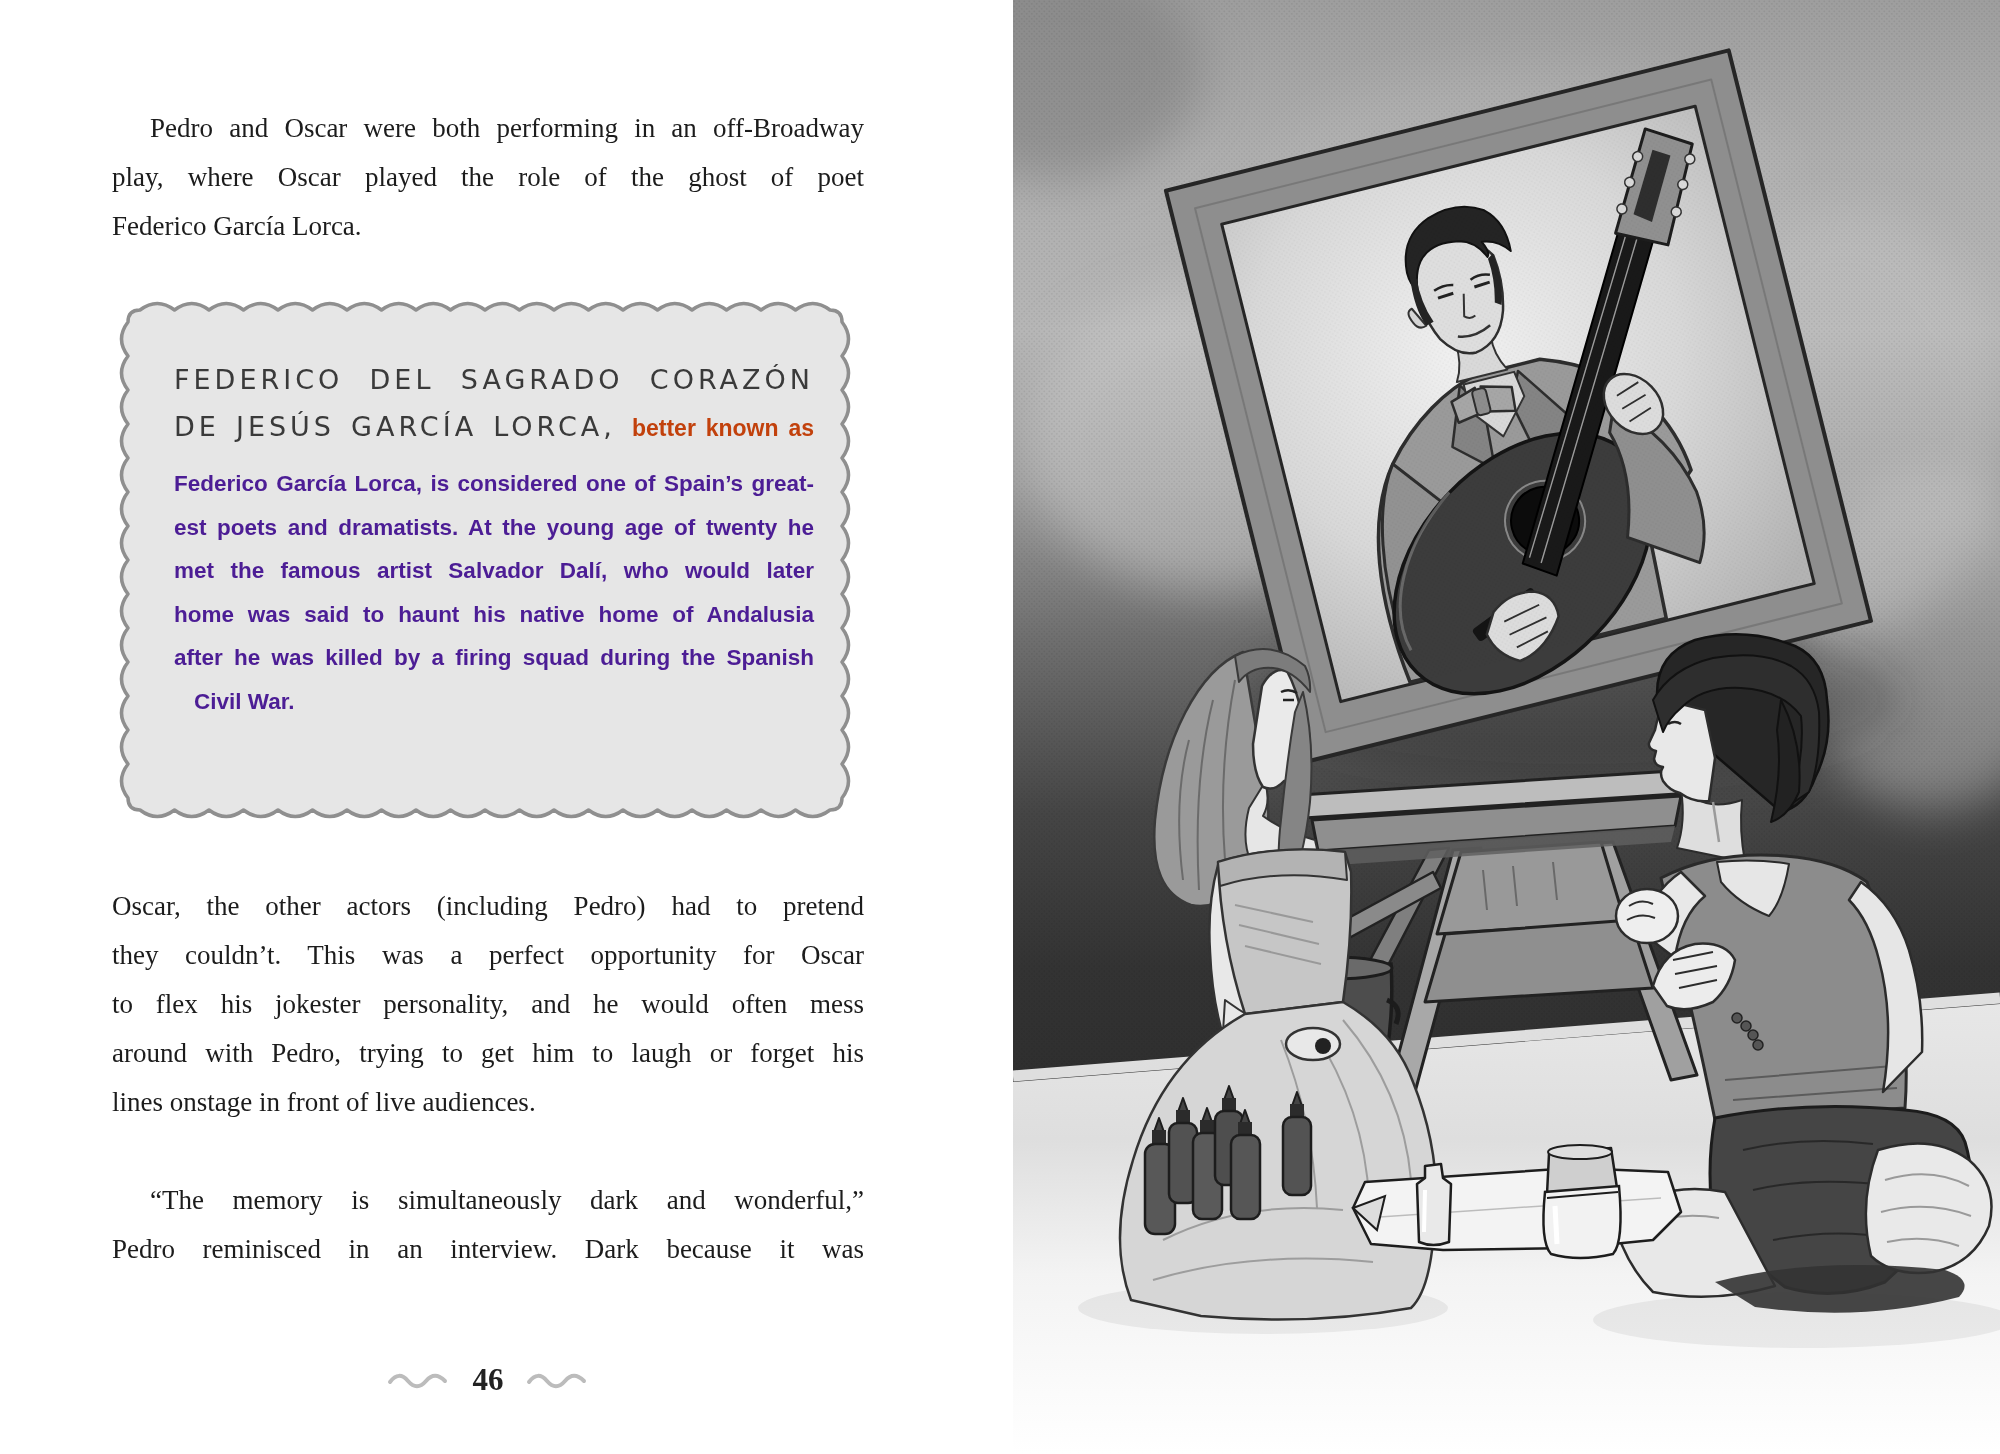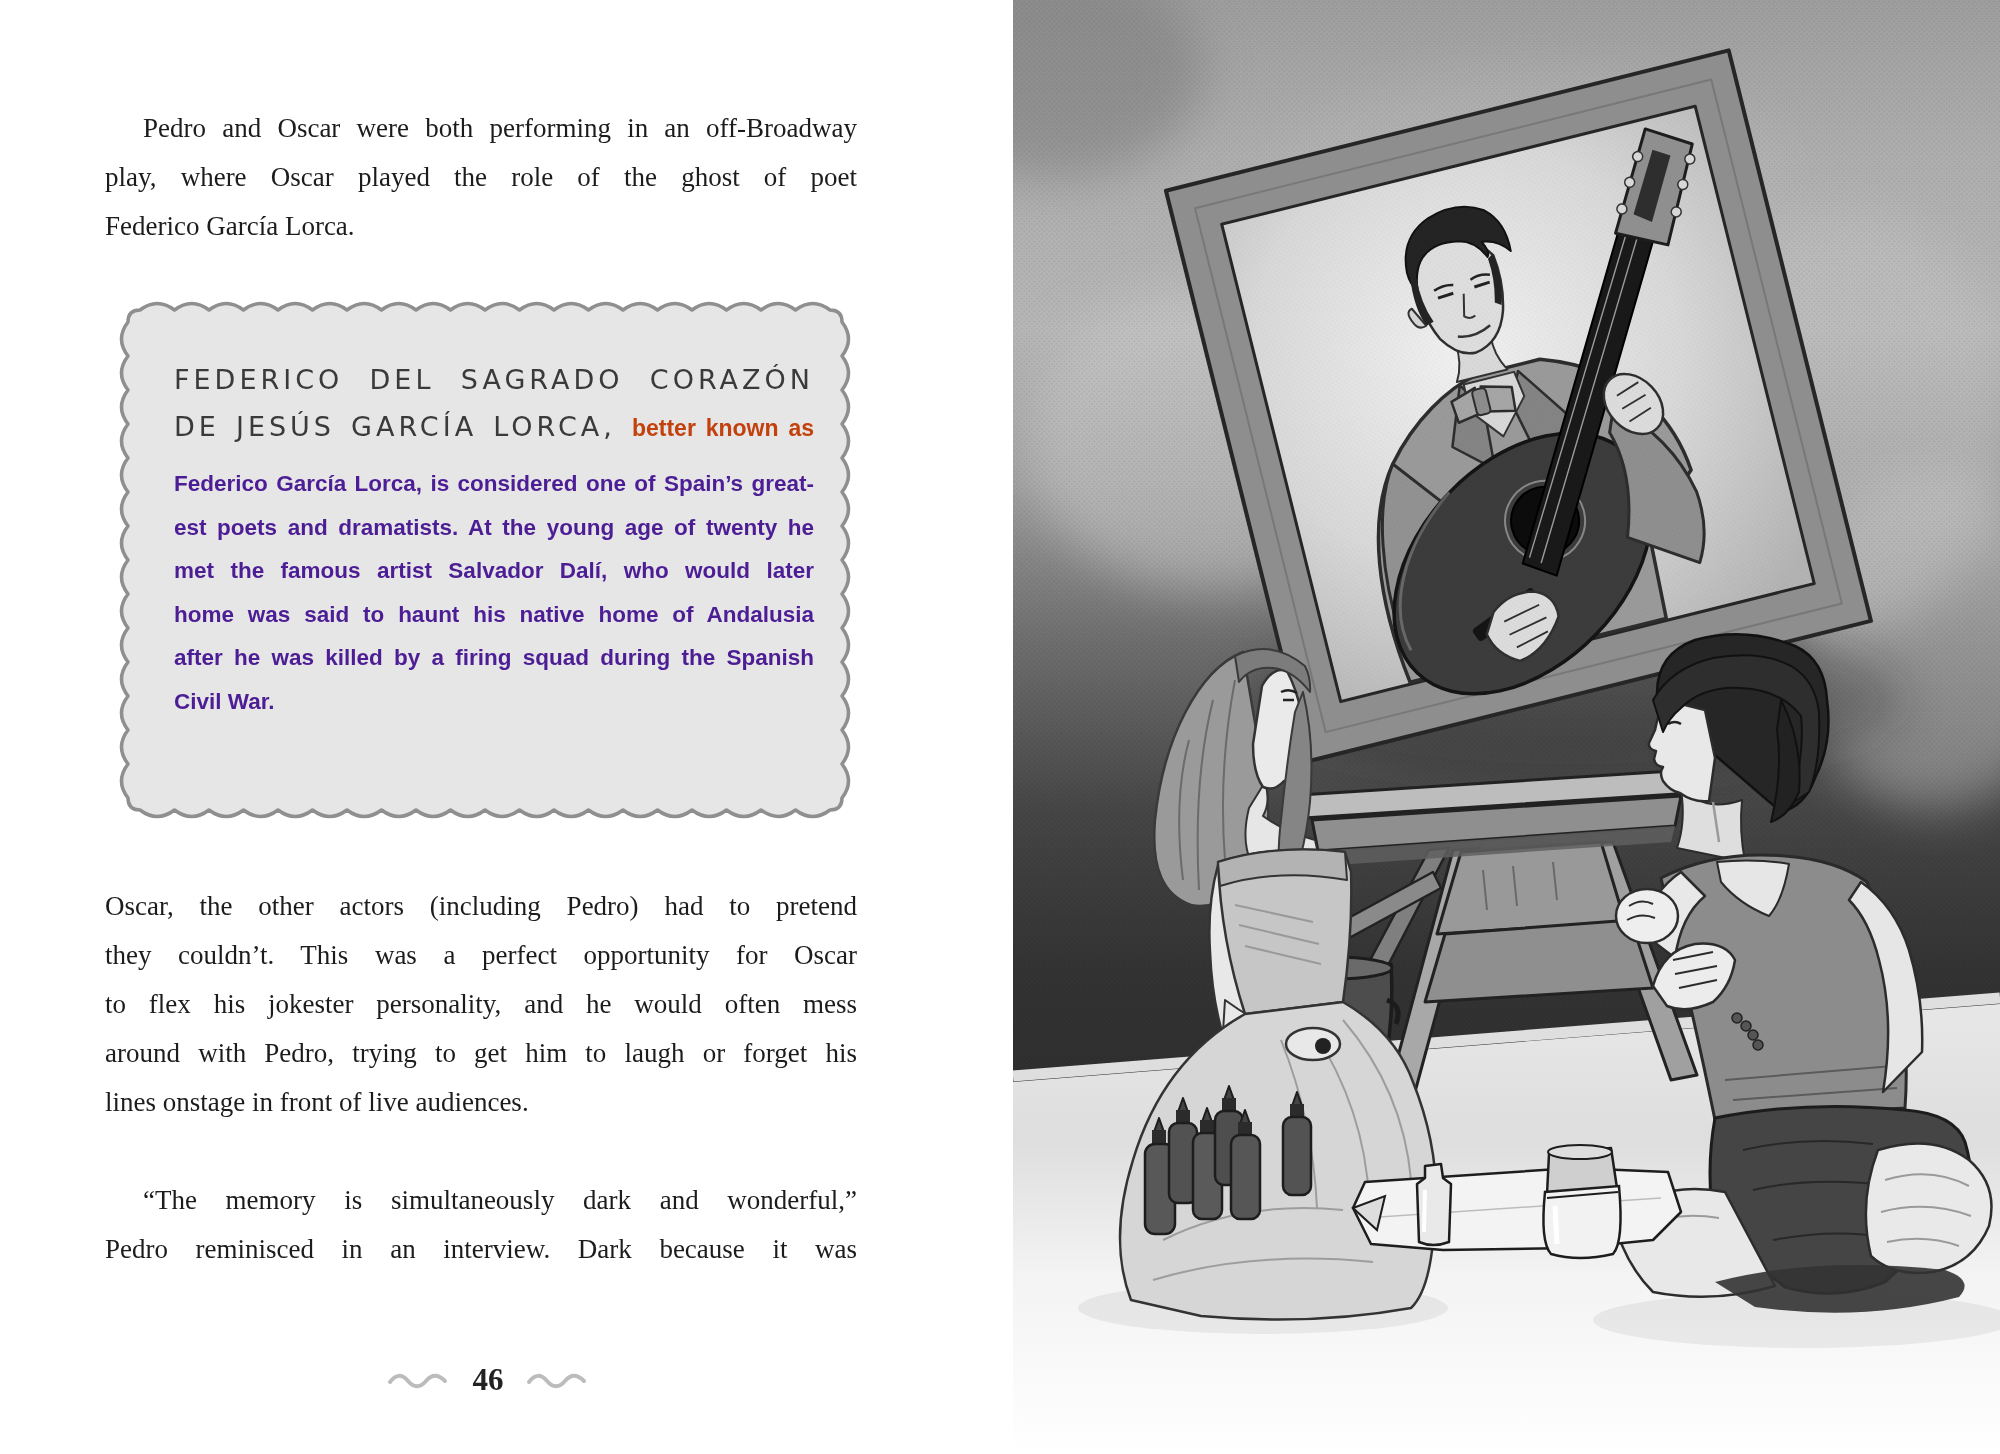--- a/index.html
+++ b/index.html
@@ -2,40 +2,40 @@
 <html><head>
 <meta charset="utf-8">
 <style>
   html,body{margin:0;padding:0;background:#ffffff;}
   body{width:2000px;height:1454px;position:relative;overflow:hidden;
        font-family:"Liberation Serif",serif;color:#1c1c1c;}
 
   .page-left{position:absolute;left:0;top:0;width:1013px;height:1454px;background:#ffffff;}
   .page-right{position:absolute;left:1013px;top:0;width:987px;height:1454px;}
 
-  .textcol{position:absolute;left:105px;width:752px;}
+  .textcol{position:absolute;left:112px;width:752px;}
   .para .tline{font-size:27px;line-height:49px;white-space:nowrap;}
   .para .tline.just{white-space:normal;text-align:justify;text-align-last:justify;}
   .para .tline.plain{white-space:normal;text-align:left;text-align-last:left;}
   .para .tline.indent{text-indent:38px;}
 
   
   .infobox{position:absolute;left:116px;top:294px;width:740px;height:526px;}
   .infobox svg.border{position:absolute;left:0;top:0;}
   .ib-content{position:absolute;left:58px;top:62px;width:640px;}
   .ib-h{font-family:"DejaVu Sans",sans-serif;font-size:27px;letter-spacing:4px;
         color:#3a3a3a;line-height:47px;white-space:normal;
         text-align:justify;text-align-last:justify;}
   .ib-h .hand{font-family:"DejaVu Sans",sans-serif;}
   .ib-h .suffix{font-family:"Liberation Sans",sans-serif;font-weight:700;
         font-size:23px;letter-spacing:0;color:#c2410c;}
   .ib-body{margin-top:10px;}
   .ib-line{font-family:"Liberation Sans",sans-serif;font-weight:700;font-size:22.5px;
         line-height:43.5px;color:#4c1d95;text-align:justify;text-align-last:justify;}
-  .ib-line.plain{text-align:left;text-align-last:left;}
+  .ib-line.plain{text-align:left;text-align-last:left;margin-left:20px;}
 
   .footer{position:absolute;left:112px;top:1360px;width:752px;height:40px;
           display:flex;align-items:center;justify-content:center;gap:22px;}
   .pageno{font-family:"Liberation Serif",serif;font-weight:700;font-size:31px;color:#222;}
 </style>
 </head>
 <body>
 
 <div class="page-left">
 

